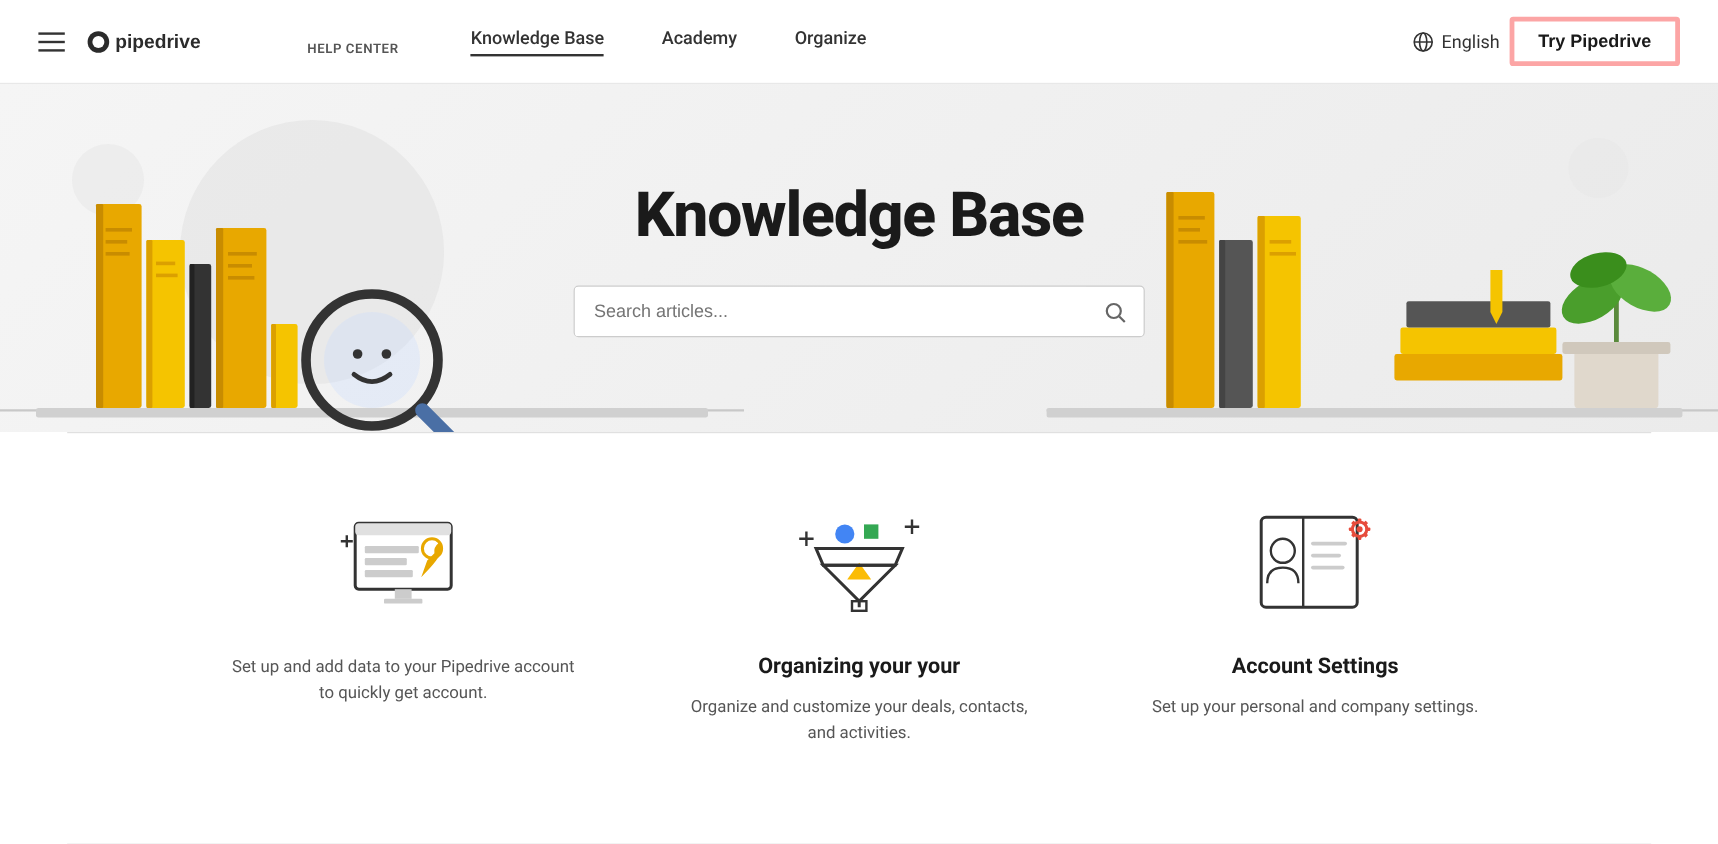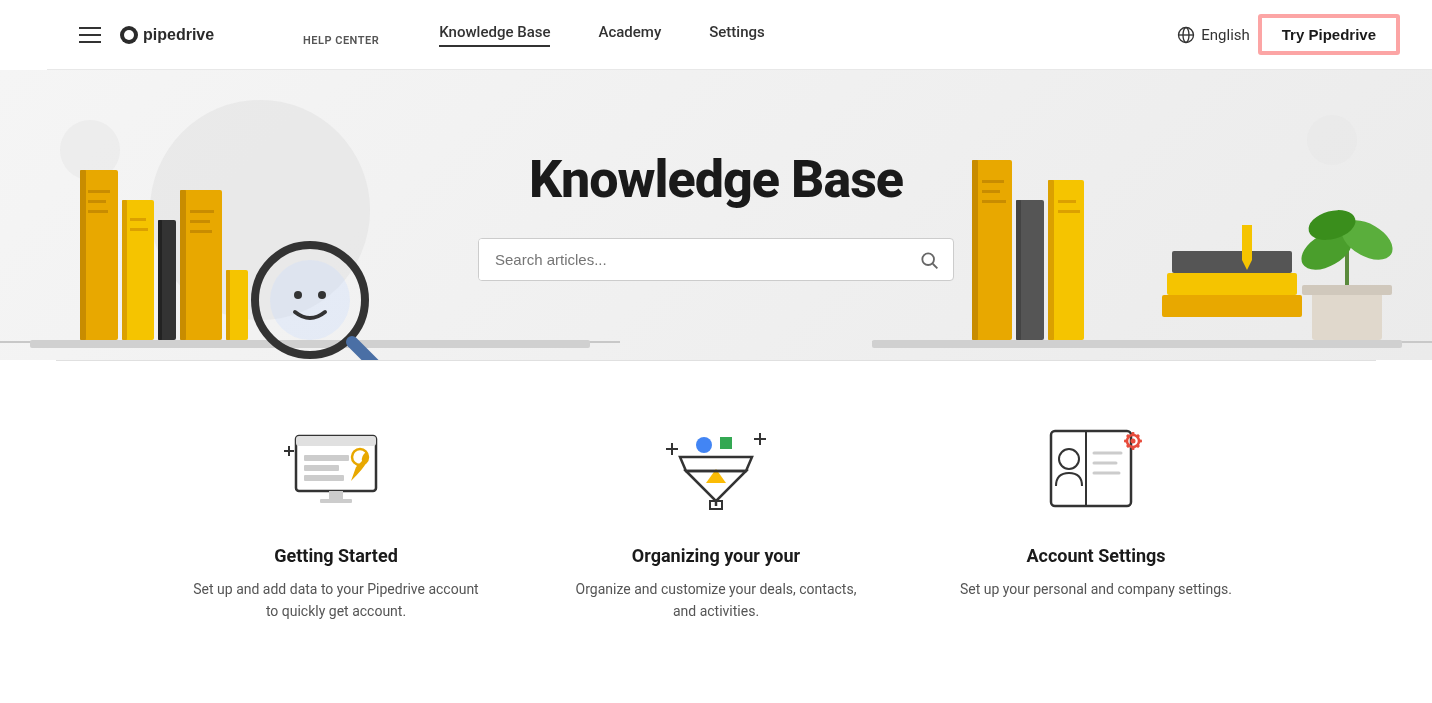--- a/index.html
+++ b/index.html
@@ -1,21 +1,21 @@
 <!DOCTYPE html>
 <html><head>
   <meta charset="utf-8">
   <style>
     * { margin: 0; padding: 0; box-sizing: border-box; }
     body { font-family: -apple-system, BlinkMacSystemFont, 'Segoe UI', Roboto, sans-serif; background: #fff; width: 1432px; overflow-x: hidden; }
 
     
     .navbar {
       display: flex; align-items: center; padding: 0 32px; height: 70px;
-      border-bottom: 1px solid #e8e8e8; background: #fff; position: relative; z-index: 10; margin-left: 47px;
+      border-bottom: 1px solid #e8e8e8; background: #fff; position: relative; z-index: 10;
     }
     .nav-hamburger { cursor: pointer; display: flex; flex-direction: column; gap: 5px; margin-right: 18px; }
     .nav-hamburger span { display: block; width: 22px; height: 2px; background: #333; }
     .nav-logo { display: flex; align-items: center; gap: 0; text-decoration: none; margin-right: 40px; }
     .nav-logo-help { font-size: 11px; font-weight: 600; color: #555; margin-left: 6px; text-transform: uppercase; letter-spacing: 0.5px; align-self: flex-end; margin-bottom: 4px; padding-left: 48px; }
     .nav-links { display: flex; gap: 48px; flex: 1; margin-left: 20px; }
     .nav-link { text-decoration: none; color: #333; font-size: 15px; font-weight: 500; padding-bottom: 4px; }
     .nav-link.active { border-bottom: 2px solid #333; }
     .nav-right { display: flex; align-items: center; gap: 8px; margin-left: auto; }
     .nav-lang { display: flex; align-items: center; gap: 6px; color: #333; font-size: 15px; cursor: pointer; }
@@ -92,21 +92,21 @@
       <circle cx="10" cy="16" r="9" fill="#2b2b2b"></circle>
       <circle cx="10" cy="16" r="5" fill="#fff"></circle>
       <text x="24" y="21" font-family="Arial" font-weight="800" font-size="16" fill="#2b2b2b">pipedrive</text>
     </svg>
     <span class="nav-logo-help">HELP CENTER</span>
   </a>
 
   <div class="nav-links">
     <a class="nav-link active" href="#">Knowledge Base</a>
     <a class="nav-link" href="#">Academy</a>
-    <a class="nav-link" href="#">Settings</a>
+    <a class="nav-link" href="#">Organize</a>
   </div>
 
   <div class="nav-right">
     <div class="nav-lang">
       <svg class="globe-icon" viewBox="0 0 24 24" fill="none" stroke="#333" stroke-width="1.8">
         <circle cx="12" cy="12" r="10"></circle>
         <ellipse cx="12" cy="12" rx="4" ry="10"></ellipse>
         <line x1="2" y1="12" x2="22" y2="12"></line>
       </svg>
       <span>English</span>
@@ -232,21 +232,20 @@
         <path d="M85 60 Q98 47 100 42 Q105 36 100 31 Q95 35 96 40 L90 46 L85 60Z" fill="#e8a800"></path>
         <circle cx="94" cy="36" r="8" fill="none" stroke="#e8a800" stroke-width="2.5"></circle>
 
         <line x1="18" y1="30" x2="28" y2="30" stroke="#333" stroke-width="2"></line>
         <line x1="23" y1="25" x2="23" y2="35" stroke="#333" stroke-width="2"></line>
 
         <rect x="63" y="70" width="14" height="8" fill="#ccc"></rect>
         <rect x="54" y="78" width="32" height="4" rx="1" fill="#ccc"></rect>
       </svg>
     </div>
-    <h3 class="card-title">Getting Started</h3>
     <p class="card-desc">Set up and add data to your Pipedrive account to quickly get account.</p>
   </div>
 
   <div class="card">
     <div class="card-icon">
       <svg width="160" height="100" viewBox="0 0 160 100">
 
         <line x1="30" y1="28" x2="42" y2="28" stroke="#333" stroke-width="2"></line>
         <line x1="36" y1="22" x2="36" y2="34" stroke="#333" stroke-width="2"></line>
         <line x1="118" y1="18" x2="130" y2="18" stroke="#333" stroke-width="2"></line>

